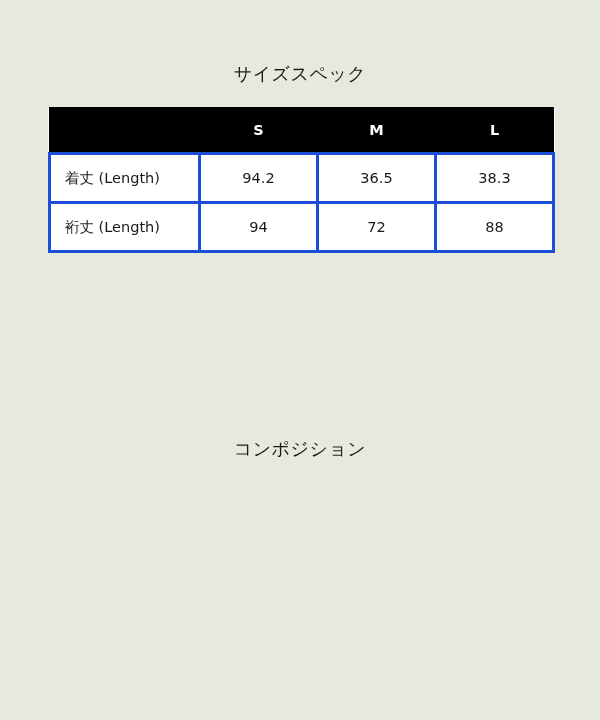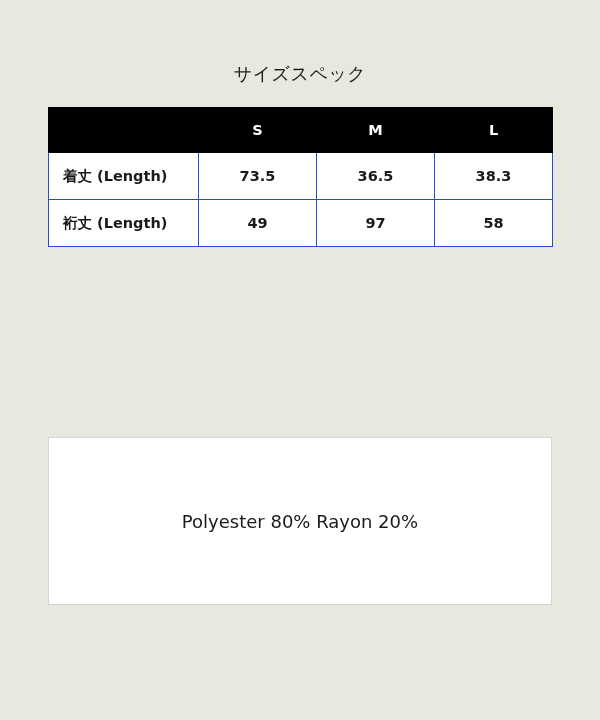--- a/index.html
+++ b/index.html
@@ -43,24 +43,24 @@
   }
 
   table.spec {
     border-collapse: collapse;
     width: 504px;
     table-layout: fixed;
     background: #ffffff;
   }
   table.spec th,
   table.spec td {
-    border: 1px solid #1d4ed8;
+    border: 3px solid #1d4ed8;
     height: 46px;
     font-size: 14.5px;
-    font-weight: 700;
+    font-weight: 400;
     text-align: center;
     vertical-align: middle;
     padding: 0;
   }
   table.spec thead th {
     background: #000000;
     color: #ffffff;
     border: 1px solid #000000;
     font-weight: 700;
     font-size: 14.5px;
@@ -125,33 +125,31 @@
         <tr>
           <th class="corner"></th>
           <th>S</th>
           <th>M</th>
           <th>L</th>
         </tr>
       </thead>
       <tbody>
         <tr>
           <td class="rowhead">着丈 (Length)</td>
-          <td>73.5</td>
+          <td>94.2</td>
           <td>36.5</td>
           <td>38.3</td>
         </tr>
         <tr>
           <td class="rowhead">裄丈 (Length)</td>
-          <td>49</td>
-          <td>97</td>
-          <td>58</td>
+          <td>94</td>
+          <td>72</td>
+          <td>88</td>
         </tr>
       </tbody>
     </table>
   </section>
 
   <section id="composition-section">
-    <div class="composition-box">
-      <span class="composition-text">Polyester 80% Rayon 20%</span>
-    </div>
+    <h2 class="section-title">コンポジション</h2>
   </section>
 
 </div>
 
 </body></html>

